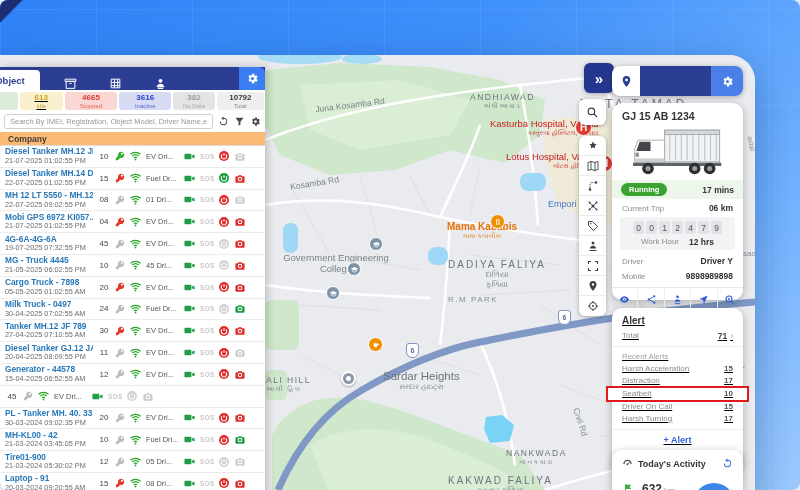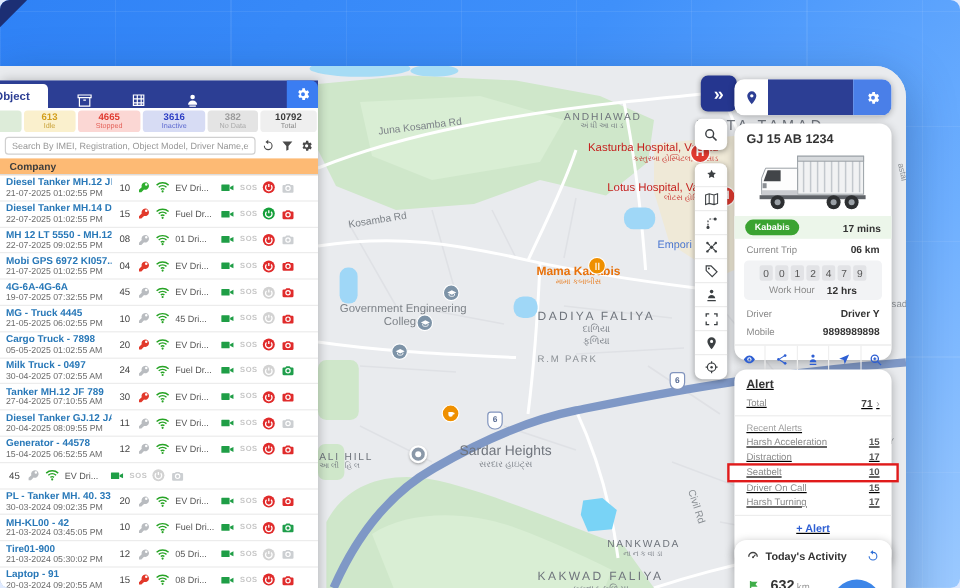--- a/index.html
+++ b/index.html
@@ -30,21 +30,21 @@
   .tabbar{height:23px;background:#2c3e94;display:flex;align-items:flex-end;flex:0 0 auto;}
   .tab-active{margin-left:-20px;width:60px;height:20px;background:#fff;border-radius:4px 4px 0 0;
               color:#2c3e94;font-size:9.5px;font-weight:bold;display:flex;align-items:center;justify-content:center;}
   .tabicons{flex:1;display:flex;align-items:center;gap:32px;padding-left:24px;}
   .tabicons span{color:#fff;}
   .tab-gear{width:26px;height:23px;background:#3b7df2;border-radius:0 6px 0 0;display:flex;align-items:center;justify-content:center;color:#fff;}
   .chips{display:flex;gap:2px;padding:2px 1px;background:#fff;flex:0 0 auto;}
   .chip{height:18px;border-radius:3px;display:flex;flex-direction:column;align-items:center;justify-content:center;line-height:1;}
   .chip b{font-size:8px;} .chip i{font-style:normal;font-size:6px;margin-top:1px;}
   .chip[data-state=running]{background:#ddecd9;width:30px;margin-left:-13px;}
-  .chip[data-state=idle]{background:#faf0cd;width:44px;} .chip[data-state=idle] b{color:#d29e1b}.chip[data-state=idle] i{color:#c9a23a}
+  .chip[data-state=idle]{background:#faf0cd;width:44px;text-decoration:underline;} .chip[data-state=idle] b{color:#d29e1b}.chip[data-state=idle] i{color:#c9a23a}
   .chip[data-state=stopped]{background:#fbd7d4;width:53px;} .chip[data-state=stopped] b{color:#e03a30}.chip[data-state=stopped] i{color:#e4625a}
   .chip[data-state=inactive]{background:#d7dcf4;width:53px;} .chip[data-state=inactive] b{color:#2b3cc4}.chip[data-state=inactive] i{color:#5b68cf}
   .chip[data-state=nodata]{background:#e4e4e4;width:42px;} .chip[data-state=nodata] b{color:#9b9b9b}.chip[data-state=nodata] i{color:#aaa}
   .chip[data-state=total]{background:#efefef;width:48px;} .chip[data-state=total] b{color:#3a3a3a}.chip[data-state=total] i{color:#888}
   .searchrow{display:flex;align-items:center;gap:5px;padding:2px 4px 3px 4px;flex:0 0 auto;}
   .searchrow input{flex:1;height:15px;border:1px solid #d0d0d0;border-radius:3px;font-size:7.5px;padding:0 5px;color:#444;}
   .searchrow input::placeholder{color:#979797;}
   .sbtn{color:#4a4a4a;display:flex;align-items:center;justify-content:center;}
   .companybar{height:14px;background:#fdba74;font-size:8.5px;font-weight:bold;color:#3d3d3d;
               display:flex;align-items:center;padding-left:8px;flex:0 0 auto;border-bottom:1px solid #dcdcdc;}
@@ -1063,21 +1063,21 @@
           <rect x="6" y="45" width="106" height="4" fill="#5f6368"></rect>
           <circle cx="24" cy="52" r="7" fill="#2d2f31"></circle>
             <circle cx="24" cy="52" r="3" fill="#9aa0a6"></circle>
           <circle cx="80" cy="52" r="7" fill="#2d2f31"></circle>
             <circle cx="80" cy="52" r="3" fill="#9aa0a6"></circle>
           <circle cx="98" cy="52" r="7" fill="#2d2f31"></circle>
             <circle cx="98" cy="52" r="3" fill="#9aa0a6"></circle>
         </svg>
       </div>
       <div class="statusband">
-        <span class="badge">Kababis</span>
+        <span class="badge">Running</span>
         <span class="mins">17 mins</span>
       </div>
       <div class="kv">
         <span class="k">Current Trip</span>
         <span class="v">06 km</span>
       </div>
       <div class="odo-wrap">
         <div class="odo">
 
         <span>0</span>

